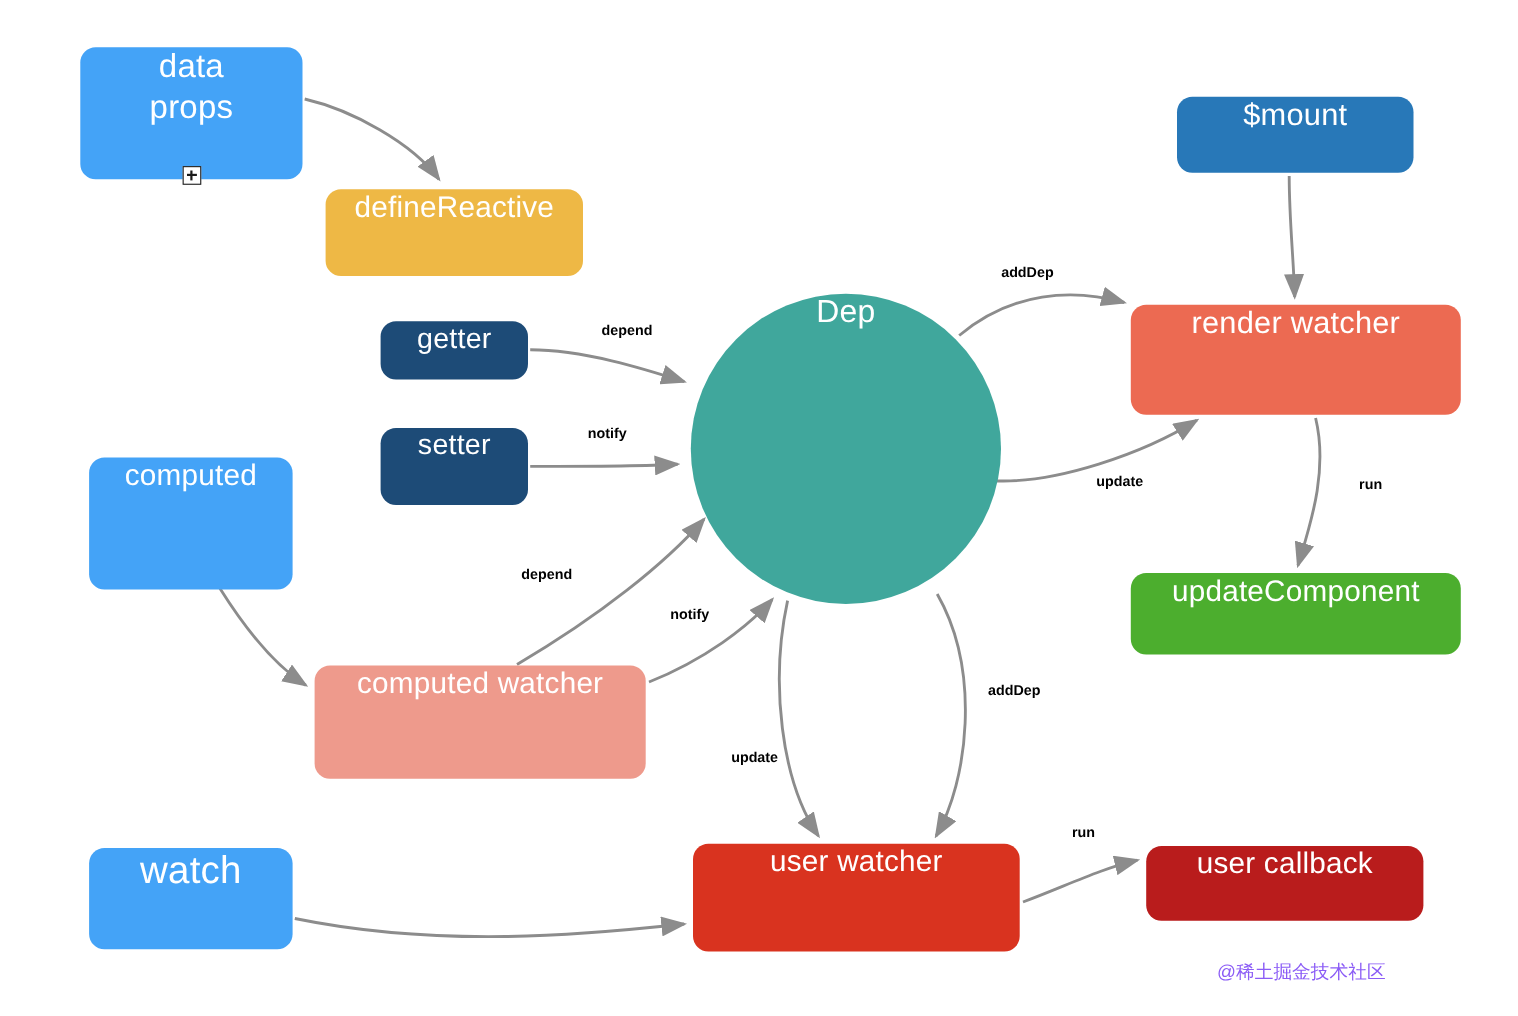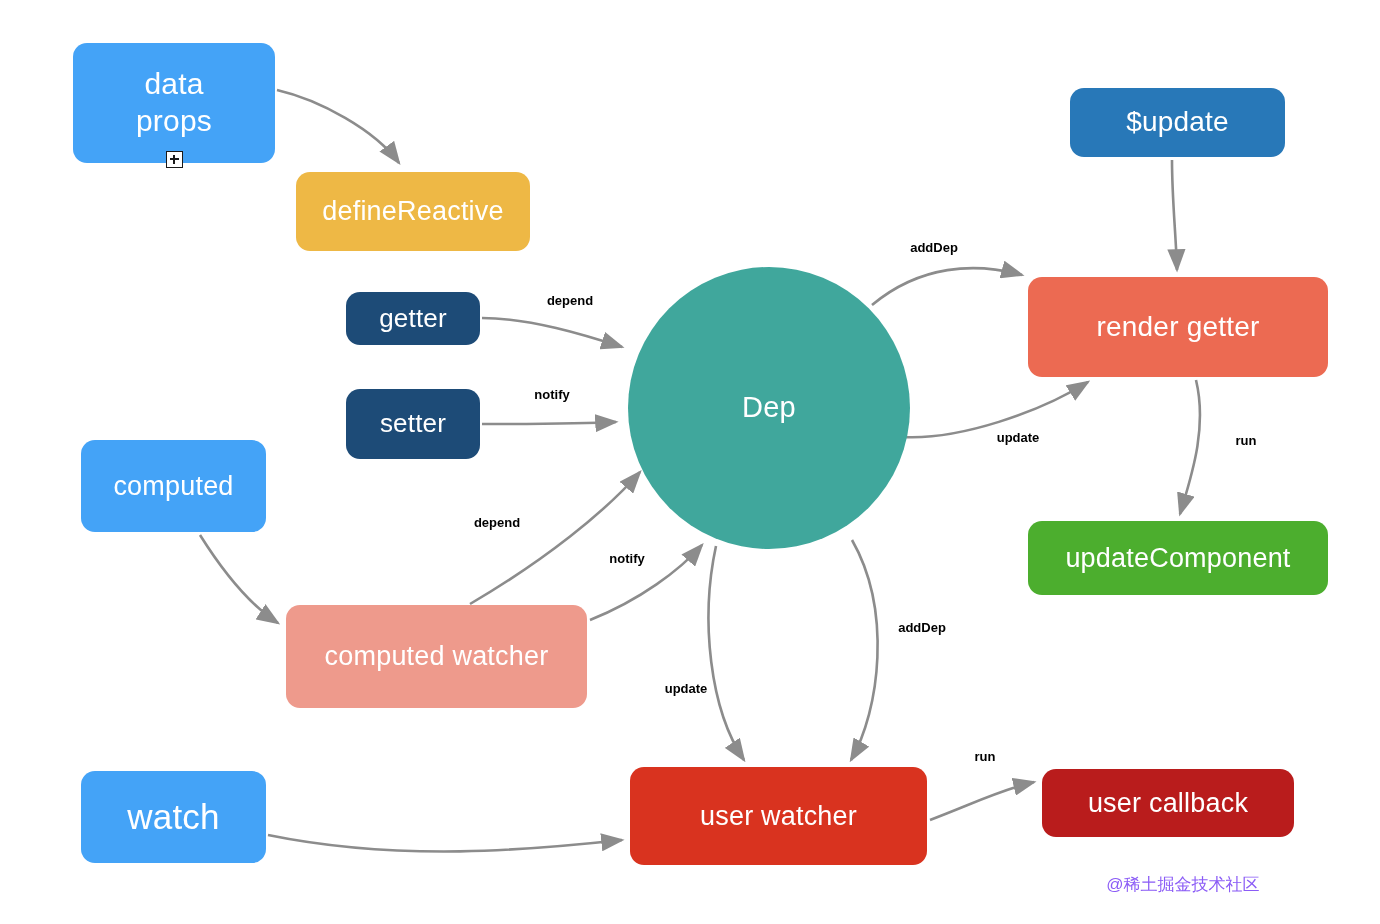--- a/index.html
+++ b/index.html
@@ -20,21 +20,21 @@
     left: 0;
     top: 0;
     width: 1380px;
     height: 924px;
     pointer-events: none;
   }
   .node {
     position: absolute;
     box-sizing: border-box;
     display: flex;
-    align-items: center;
+    align-items: flex-start;
     justify-content: center;
     text-align: center;
     color: #ffffff;
     line-height: 1.22;
     white-space: pre-line;
     letter-spacing: 0.2px;
     z-index: 3;
   }
   .node-rect { border-radius: 14px; }
   .node-circle { border-radius: 50%; }
@@ -107,27 +107,27 @@
         <path d="M 930,820 C 970,805 1000,790 1034,782" fill="none" stroke="#8c8c8c" stroke-width="2.6" marker-end="url(#arrowhead)"></path>
       </g>
   </svg>
 
   <div id="nodes-layer">
       <div class="node node-rect" style="left: 73px; top: 43px; width: 202px; height: 120px; background: rgb(68, 163, 247); font-size: 30px;"><span>data
 props</span></div>
       <div class="node node-rect" style="left: 296px; top: 172px; width: 234px; height: 79px; background: rgb(238, 184, 69); font-size: 27px;"><span>defineReactive</span></div>
       <div class="node node-rect" style="left: 346px; top: 292px; width: 134px; height: 53px; background: rgb(29, 75, 119); font-size: 26px;"><span>getter</span></div>
       <div class="node node-rect" style="left: 346px; top: 389px; width: 134px; height: 70px; background: rgb(29, 75, 119); font-size: 26px;"><span>setter</span></div>
-      <div class="node node-rect" style="left: 81px; top: 440px; width: 185px; height: 92px; background: rgb(68, 163, 247); font-size: 27px;"><span>computed</span></div>
+      <div class="node node-rect" style="left: 81px; top: 416px; width: 185px; height: 120px; background: rgb(68, 163, 247); font-size: 27px;"><span>computed</span></div>
       <div class="node node-rect" style="left: 81px; top: 771px; width: 185px; height: 92px; background: rgb(68, 163, 247); font-size: 35px;"><span>watch</span></div>
       <div class="node node-rect" style="left: 286px; top: 605px; width: 301px; height: 103px; background: rgb(238, 154, 140); font-size: 27px;"><span>computed watcher</span></div>
       <div class="node node-circle" style="left: 628px; top: 267px; width: 282px; height: 282px; background: rgb(64, 167, 156); font-size: 29px;"><span>Dep</span></div>
       <div class="node node-rect" style="left: 630px; top: 767px; width: 297px; height: 98px; background: rgb(217, 51, 31); font-size: 27px;"><span>user watcher</span></div>
-      <div class="node node-rect" style="left: 1070px; top: 88px; width: 215px; height: 69px; background: rgb(40, 120, 184); font-size: 28px;"><span>$update</span></div>
-      <div class="node node-rect" style="left: 1028px; top: 277px; width: 300px; height: 100px; background: rgb(236, 106, 82); font-size: 28px;"><span>render getter</span></div>
+      <div class="node node-rect" style="left: 1070px; top: 88px; width: 215px; height: 69px; background: rgb(40, 120, 184); font-size: 28px;"><span>$mount</span></div>
+      <div class="node node-rect" style="left: 1028px; top: 277px; width: 300px; height: 100px; background: rgb(236, 106, 82); font-size: 28px;"><span>render watcher</span></div>
       <div class="node node-rect" style="left: 1028px; top: 521px; width: 300px; height: 74px; background: rgb(76, 174, 46); font-size: 27px;"><span>updateComponent</span></div>
       <div class="node node-rect" style="left: 1042px; top: 746px; width: 252px; height: 68px; background: #b91c1c; font-size: 27px; margin-top: 23px;"><span>user callback</span></div>
     </div>
   <div id="labels-layer">
       <div class="edge-label" style="left: 570px; top: 300px;">depend</div>
       <div class="edge-label" style="left: 552px; top: 394px;">notify</div>
       <div class="edge-label" style="left: 497px; top: 522px;">depend</div>
       <div class="edge-label" style="left: 627px; top: 558px;">notify</div>
       <div class="edge-label" style="left: 934px; top: 247px;">addDep</div>
       <div class="edge-label" style="left: 1018px; top: 437px;">update</div>

